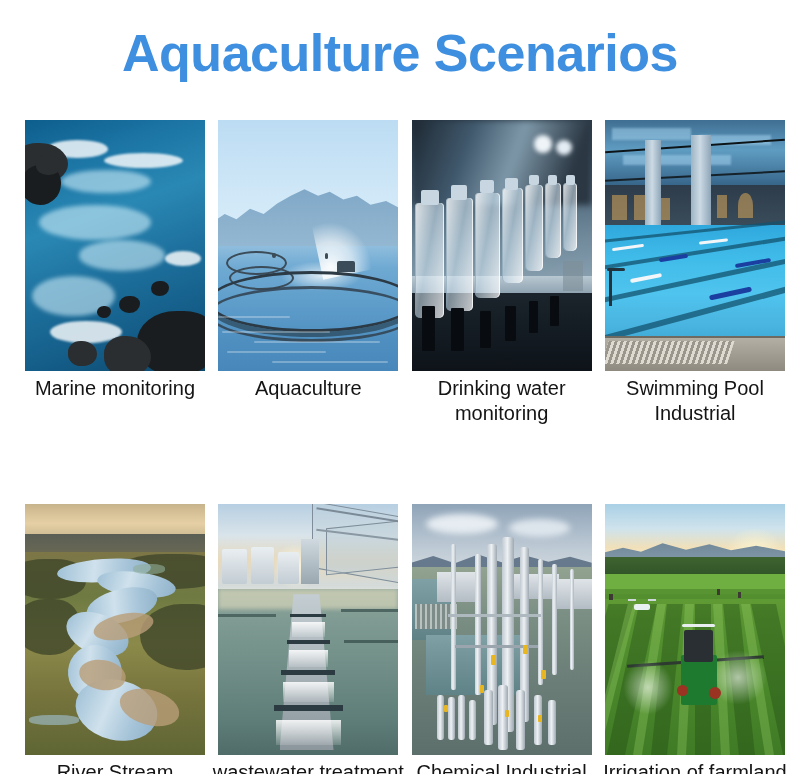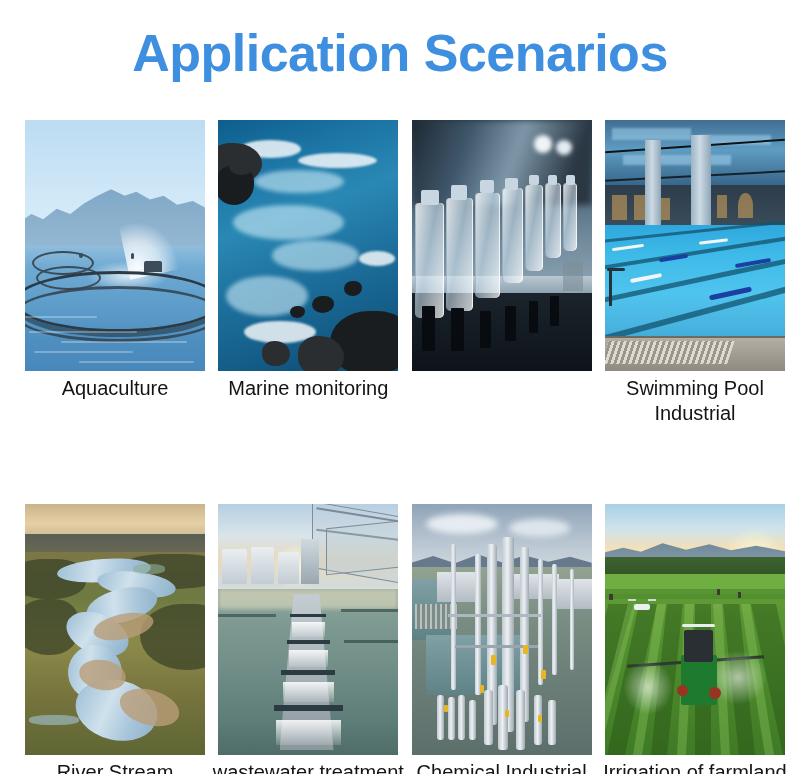--- a/index.html
+++ b/index.html
@@ -186,25 +186,49 @@
   .ir-wheel{background:#9b3323;border-radius:50%;}
   .ir-boom{background:#2c3a30;}
   .ir-spray{background:radial-gradient(ellipse,rgba(255,255,255,.6),rgba(255,255,255,0) 70%);}
   .ir-drone{background:#e9f0f2;border-radius:2px;}
 </style>
 </head>
 <body>
 
 <div class="page">
 
-  <div class="page-title">Application Scenarios</div>
+  <div class="page-title">Aquaculture Scenarios</div>
 
   <div class="grid">
 
     <div class="row row1">
+
+      <div class="cell">
+        <div class="thumb">
+          <div class="s mr-sea"></div>
+          <div class="s mr-foam" style="left:12%;top:8%;width:34%;height:7%;"></div>
+          <div class="s mr-foam" style="left:44%;top:13%;width:44%;height:6%;"></div>
+          <div class="s mr-foam2" style="left:20%;top:20%;width:50%;height:9%;"></div>
+          <div class="s mr-foam2" style="left:8%;top:34%;width:62%;height:14%;"></div>
+          <div class="s mr-foam2" style="left:30%;top:48%;width:48%;height:12%;"></div>
+          <div class="s mr-foam" style="left:78%;top:52%;width:20%;height:6%;"></div>
+          <div class="s mr-foam2" style="left:4%;top:62%;width:46%;height:16%;"></div>
+          <div class="s mr-foam" style="left:14%;top:80%;width:40%;height:9%;"></div>
+          <div class="s mr-rock" style="left:-6%;top:9%;width:30%;height:16%;"></div>
+          <div class="s mr-rockd" style="left:-2%;top:18%;width:22%;height:16%;"></div>
+          <div class="s mr-rock" style="left:6%;top:14%;width:14%;height:8%;"></div>
+          <div class="s mr-rockd" style="left:62%;top:76%;width:46%;height:26%;"></div>
+          <div class="s mr-rock" style="left:44%;top:86%;width:26%;height:16%;"></div>
+          <div class="s mr-rock" style="left:24%;top:88%;width:16%;height:10%;"></div>
+          <div class="s mr-rockd" style="left:52%;top:70%;width:12%;height:7%;"></div>
+          <div class="s mr-rockd" style="left:70%;top:64%;width:10%;height:6%;"></div>
+          <div class="s mr-rockd" style="left:40%;top:74%;width:8%;height:5%;"></div>
+        </div>
+        <div class="caption">Marine monitoring</div>
+      </div>
 
       <div class="cell">
         <div class="thumb">
           <div class="s aq-sky"></div>
           <div class="s aq-mtn2"></div>
           <div class="s aq-mtn"></div>
           <div class="s aq-sea"></div>
           <div class="s aq-glint"></div>
           <div class="s aq-spray"></div>
           <div class="s aq-cage" style="left:4%;top:52%;width:32%;height:8%;"></div>
@@ -217,44 +241,20 @@
           <div class="s aq-wave" style="left:2%;top:84%;width:60%;"></div>
           <div class="s aq-wave" style="left:20%;top:88%;width:70%;"></div>
           <div class="s aq-wave" style="left:5%;top:92%;width:55%;"></div>
           <div class="s aq-wave" style="left:30%;top:96%;width:64%;"></div>
           <div class="s aq-wave" style="left:0%;top:78%;width:40%;"></div>
         </div>
         <div class="caption">Aquaculture</div>
       </div>
 
       <div class="cell">
-        <div class="thumb">
-          <div class="s mr-sea"></div>
-          <div class="s mr-foam" style="left:12%;top:8%;width:34%;height:7%;"></div>
-          <div class="s mr-foam" style="left:44%;top:13%;width:44%;height:6%;"></div>
-          <div class="s mr-foam2" style="left:20%;top:20%;width:50%;height:9%;"></div>
-          <div class="s mr-foam2" style="left:8%;top:34%;width:62%;height:14%;"></div>
-          <div class="s mr-foam2" style="left:30%;top:48%;width:48%;height:12%;"></div>
-          <div class="s mr-foam" style="left:78%;top:52%;width:20%;height:6%;"></div>
-          <div class="s mr-foam2" style="left:4%;top:62%;width:46%;height:16%;"></div>
-          <div class="s mr-foam" style="left:14%;top:80%;width:40%;height:9%;"></div>
-          <div class="s mr-rock" style="left:-6%;top:9%;width:30%;height:16%;"></div>
-          <div class="s mr-rockd" style="left:-2%;top:18%;width:22%;height:16%;"></div>
-          <div class="s mr-rock" style="left:6%;top:14%;width:14%;height:8%;"></div>
-          <div class="s mr-rockd" style="left:62%;top:76%;width:46%;height:26%;"></div>
-          <div class="s mr-rock" style="left:44%;top:86%;width:26%;height:16%;"></div>
-          <div class="s mr-rock" style="left:24%;top:88%;width:16%;height:10%;"></div>
-          <div class="s mr-rockd" style="left:52%;top:70%;width:12%;height:7%;"></div>
-          <div class="s mr-rockd" style="left:70%;top:64%;width:10%;height:6%;"></div>
-          <div class="s mr-rockd" style="left:40%;top:74%;width:8%;height:5%;"></div>
-        </div>
-        <div class="caption">Marine monitoring</div>
-      </div>
-
-      <div class="cell">
         <div class="thumb dw-bg">
           <div class="s dw-blur"></div>
           <div class="s" style="left:68%;top:6%;width:10%;height:7%;background:#eef4f8;border-radius:50%;filter:blur(2px);"></div>
           <div class="s" style="left:80%;top:8%;width:9%;height:6%;background:#e4edf4;border-radius:50%;filter:blur(2px);"></div>
           <div class="s dw-shelf"></div>
           <div class="s dw-dark"></div>
 
           <div class="s dw-bottle" style="left:2%;top:33%;width:16%;height:46%;"></div>
           <div class="s dw-cap" style="left:5%;top:28%;width:10%;height:6%;"></div>
           <div class="s dw-bottle" style="left:19%;top:31%;width:15%;height:45%;"></div>
@@ -271,20 +271,21 @@
           <div class="s dw-cap" style="left:86%;top:22%;width:5%;height:4%;"></div>
 
           <div class="s dw-slot" style="left:6%;top:74%;width:7%;height:18%;"></div>
           <div class="s dw-slot" style="left:22%;top:75%;width:7%;height:17%;"></div>
           <div class="s dw-slot" style="left:38%;top:76%;width:6%;height:15%;"></div>
           <div class="s dw-slot" style="left:52%;top:74%;width:6%;height:14%;"></div>
           <div class="s dw-slot" style="left:65%;top:72%;width:5%;height:13%;"></div>
           <div class="s dw-slot" style="left:77%;top:70%;width:5%;height:12%;"></div>
           <div class="s" style="left:84%;top:56%;width:11%;height:12%;background:#7d8d97;opacity:.6;"></div>
         </div>
+        <div class="caption">Drinking water monitoring</div>
       </div>
 
       <div class="cell">
         <div class="thumb">
           <div class="s sp-ceil"></div>
           <div class="s sp-ceilrefl" style="left:4%;top:3%;width:44%;height:5%;"></div>
           <div class="s sp-ceilrefl" style="left:52%;top:6%;width:40%;height:4%;"></div>
           <div class="s sp-ceilrefl" style="left:10%;top:14%;width:60%;height:4%;"></div>
           <div class="s" style="left:0;top:10%;width:100%;height:2px;background:#0d1418;transform:rotate(-4deg);"></div>
           <div class="s" style="left:0;top:22%;width:100%;height:2px;background:#16222a;transform:rotate(-3deg);"></div>

